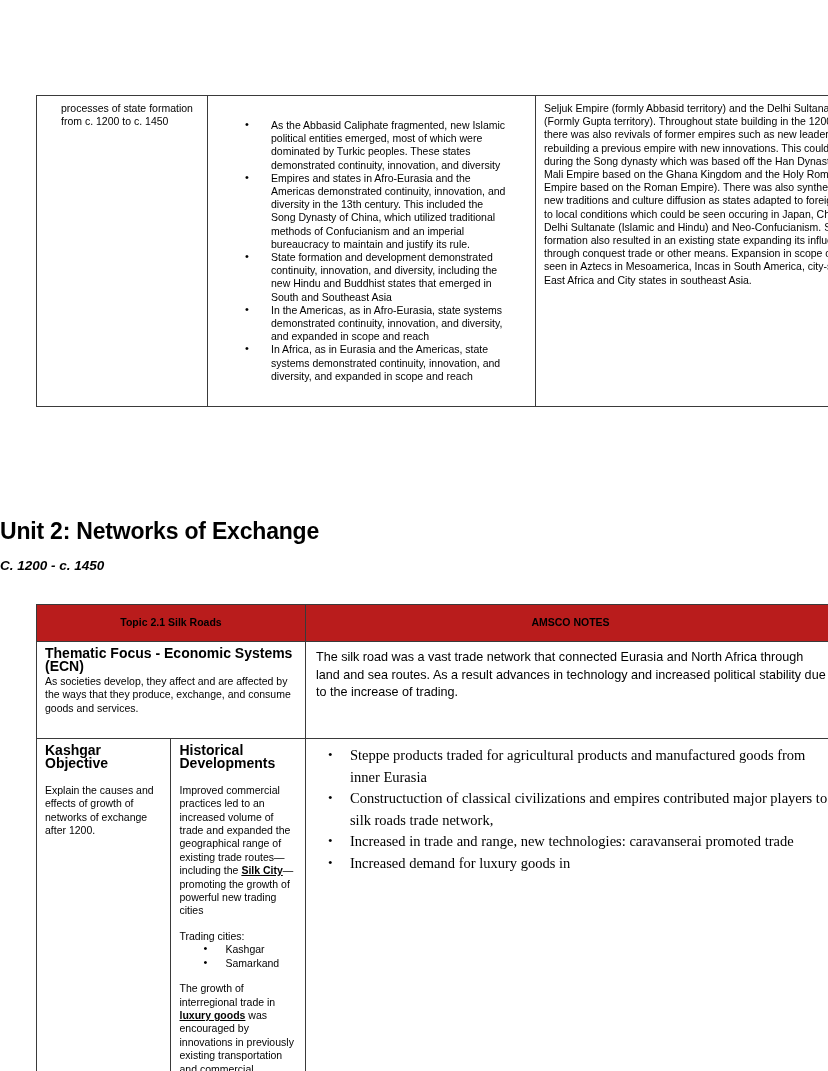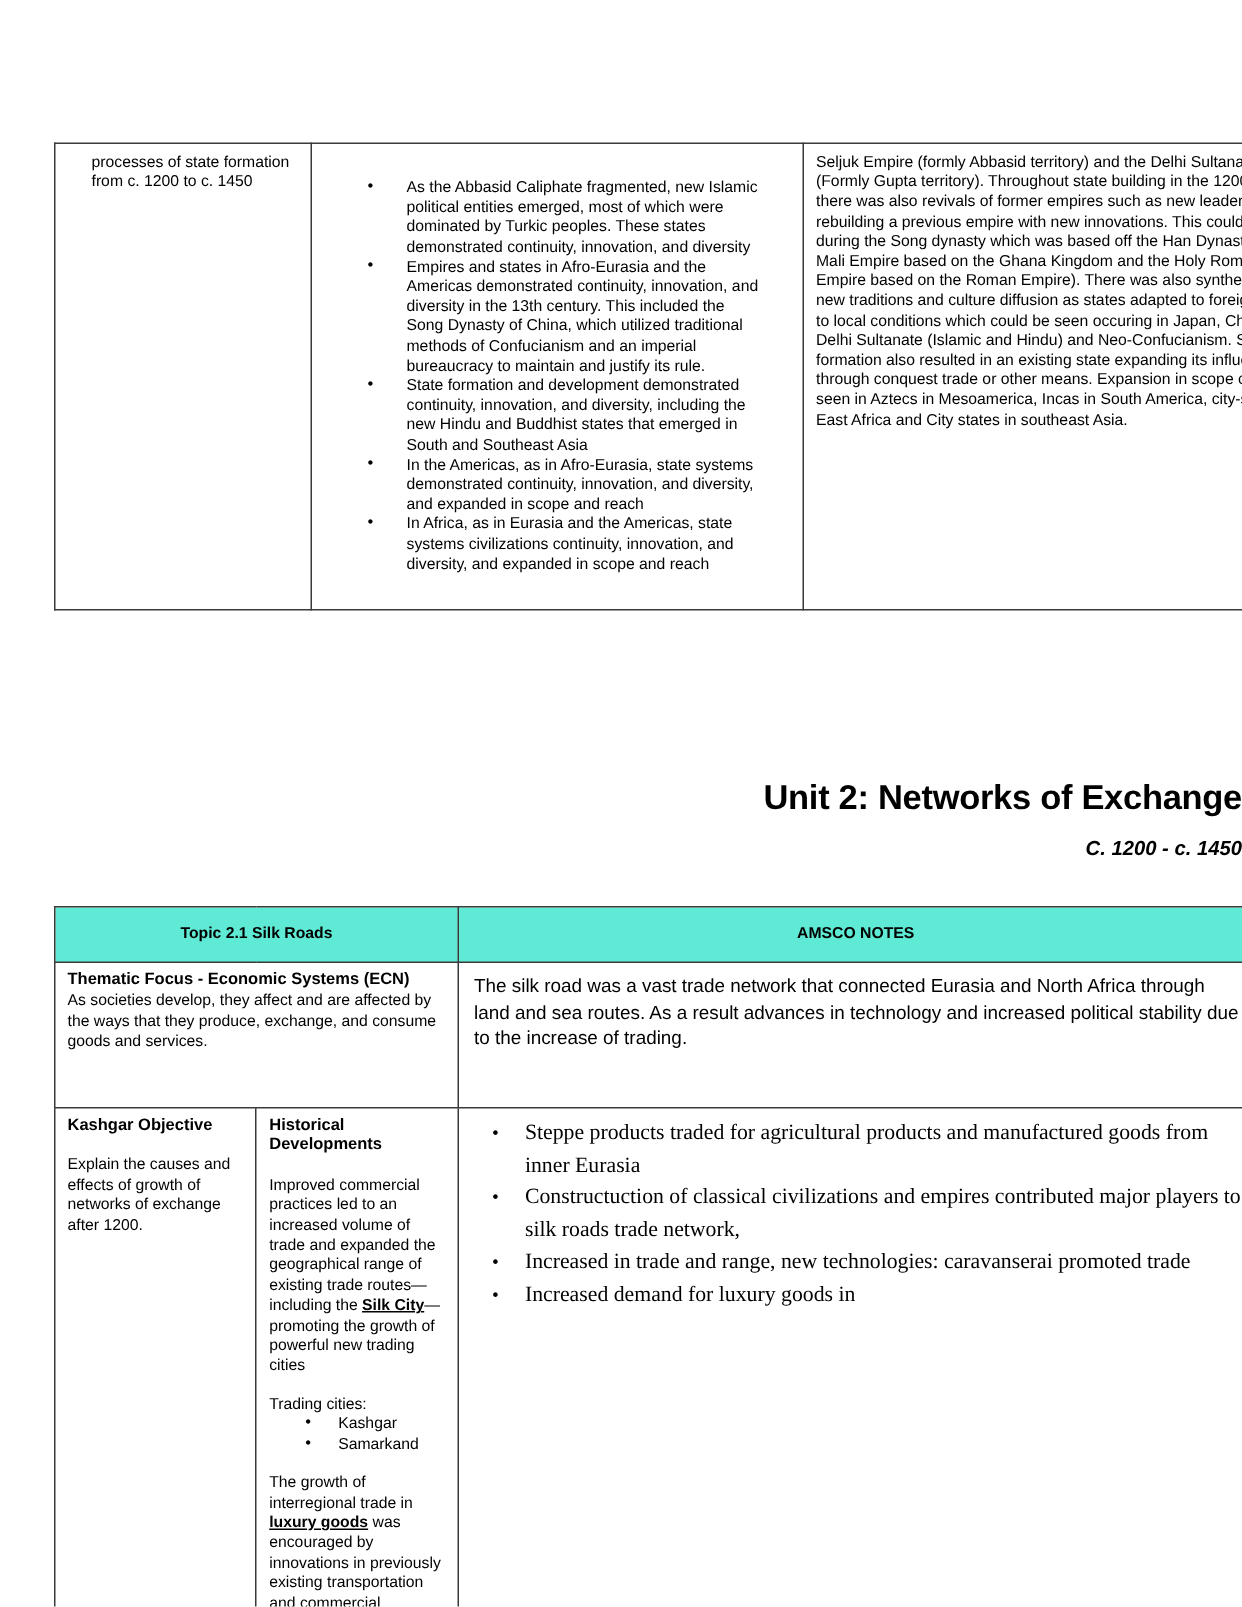--- a/index.html
+++ b/index.html
@@ -66,21 +66,21 @@
   }
 
   .para { margin: 0; }
 
   
   #unit-heading {
     position: absolute;
     left: 0;
     top: 518px;
     width: 828px;
-    text-align: right;
+    text-align: left;
   }
   #unit-title {
     font-size: 23px;
     font-weight: bold;
     line-height: 27px;
     letter-spacing: -0.2px;
   }
   #unit-dates {
     font-size: 13.5px;
     font-style: italic;
@@ -107,31 +107,31 @@
   #table-two td {
     font-size: 10.5px;
     line-height: 13.4px;
     padding: 5px 8px;
   }
   #table-two td.col-a { width: 152px; }
   #table-two td.col-b { width: 308px; }
   #table-two td.col-c { width: 316px; }
 
   .hdr-cell {
-    background: #5eead4;
+    background: #b91c1c;
     text-align: center;
     font-weight: bold;
     font-size: 13px;
     line-height: 17px;
     height: 26px;
     vertical-align: middle !important;
   }
   .cell-title {
     font-weight: bold;
-    font-size: 11px;
+    font-size: 14px;
     margin: 0 0 1px 0;
   }
   .gap { height: 12px; }
 
   
   .thematic-row td.thematic-cell { height: 86px; }
 
   
   .amsco-note {
     font-size: 12.6px;
@@ -192,21 +192,21 @@
       <tr>
         <td class="c1">
           <div class="para">processes of state formation from c. 1200 to c. 1450</div>
         </td>
         <td class="c2">
           <ul class="bullets">
             <li>As the Abbasid Caliphate fragmented, new Islamic political entities emerged, most of which were dominated by Turkic peoples. These states demonstrated continuity, innovation, and diversity</li>
             <li>Empires and states in Afro-Eurasia and the Americas demonstrated continuity, innovation, and diversity in the 13th century. This included the Song Dynasty of China, which utilized traditional methods of Confucianism and an imperial bureaucracy to maintain and justify its rule.</li>
             <li>State formation and development demonstrated continuity, innovation, and diversity, including the new Hindu and Buddhist states that emerged in South and Southeast Asia</li>
             <li>In the Americas, as in Afro-Eurasia, state systems demonstrated continuity, innovation, and diversity, and expanded in scope and reach</li>
-            <li>In Africa, as in Eurasia and the Americas, state systems civilizations continuity, innovation, and diversity, and expanded in scope and reach</li>
+            <li>In Africa, as in Eurasia and the Americas, state systems demonstrated continuity, innovation, and diversity, and expanded in scope and reach</li>
           </ul>
         </td>
         <td class="c3">
           <div class="para">Seljuk Empire (formly Abbasid territory) and the Delhi Sultanate (Formly Gupta territory). Throughout state building in the 1200- 1450 there was also revivals of former empires such as new leadership rebuilding a previous empire with new innovations. This could be seen during the Song dynasty which was based off the Han Dynasty or the Mali Empire based on the Ghana Kingdom and the Holy Roman Empire based on the Roman Empire). There was also synthesis of new traditions and culture diffusion as states adapted to foreign ideas to local conditions which could be seen occuring in Japan, China, Delhi Sultanate (Islamic and Hindu) and Neo-Confucianism. State formation also resulted in an existing state expanding its influence through conquest trade or other means. Expansion in scope could be seen in Aztecs in Mesoamerica, Incas in South America, city-states in East Africa and City states in southeast Asia.</div>
         </td>
       </tr>
     </tbody>
   </table>
 </div>
 

